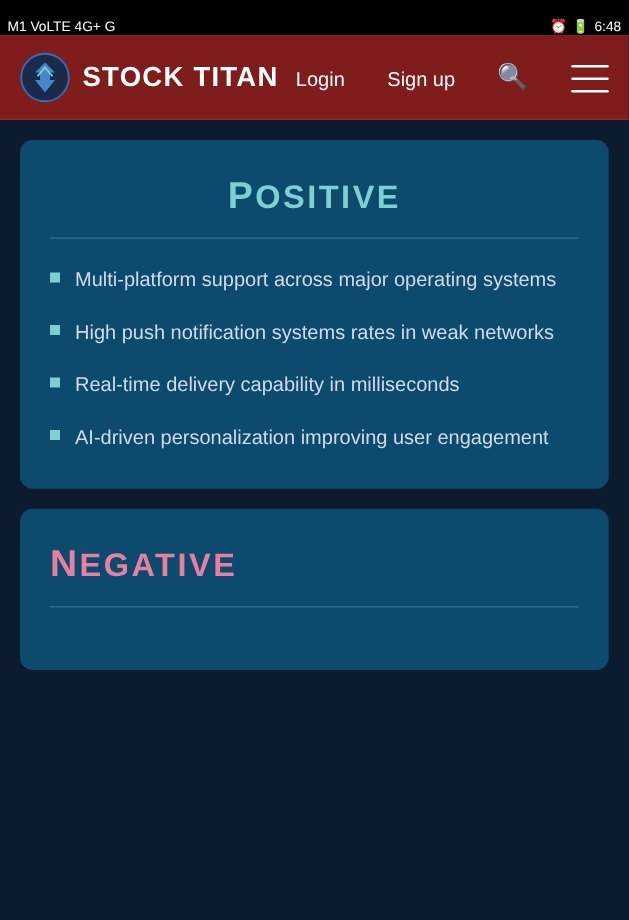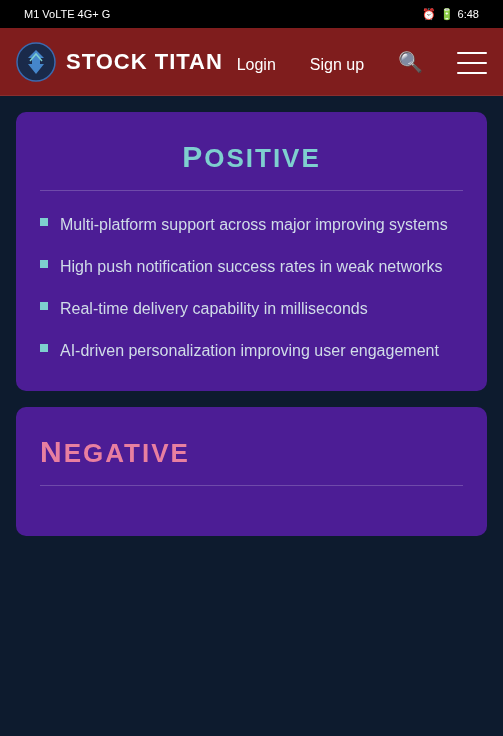--- a/index.html
+++ b/index.html
@@ -16,23 +16,23 @@
       font-family: Arial, sans-serif;
       overflow-x: hidden;
     }
 
     
     .status-bar {
       width: 100%;
       height: 28px;
       background-color: #000;
       display: flex;
-      align-items: center;
+      align-items: flex-end;
       justify-content: space-between;
-      padding: 0 24px;
+      padding: 0 6px;
       color: #fff;
       font-size: 11px;
     }
 
     .status-left {
       display: flex;
       align-items: center;
       gap: 4px;
     }
 
@@ -109,21 +109,21 @@
     }
 
     
     .main-content {
       padding: 16px 16px;
       background-color: #0d1b2e;
     }
 
     
     .card {
-      background-color: #4c1d95;
+      background-color: #0c4a6e;
       border-radius: 10px;
       padding: 28px 24px;
       margin-bottom: 16px;
     }
 
     .card-title-positive {
       text-align: center;
       font-size: 26px;
       font-weight: 700;
       color: #7ecfcf;
@@ -221,25 +221,25 @@
 <div class="main-content">
 
   <div class="card">
     <div class="card-title-positive">
       <span class="first-letter">P</span><span>OSITIVE</span>
     </div>
     <hr class="divider">
     <ul class="bullet-list">
       <li>
         <span class="bullet-square bullet-square-positive"></span>
-        <span>Multi-platform support across major improving systems</span>
-      </li>
-      <li>
-        <span class="bullet-square bullet-square-positive"></span>
-        <span>High push notification success rates in weak networks</span>
+        <span>Multi-platform support across major operating systems</span>
+      </li>
+      <li>
+        <span class="bullet-square bullet-square-positive"></span>
+        <span>High push notification systems rates in weak networks</span>
       </li>
       <li>
         <span class="bullet-square bullet-square-positive"></span>
         <span>Real-time delivery capability in milliseconds</span>
       </li>
       <li>
         <span class="bullet-square bullet-square-positive"></span>
         <span>AI-driven personalization improving user engagement</span>
       </li>
     </ul>

